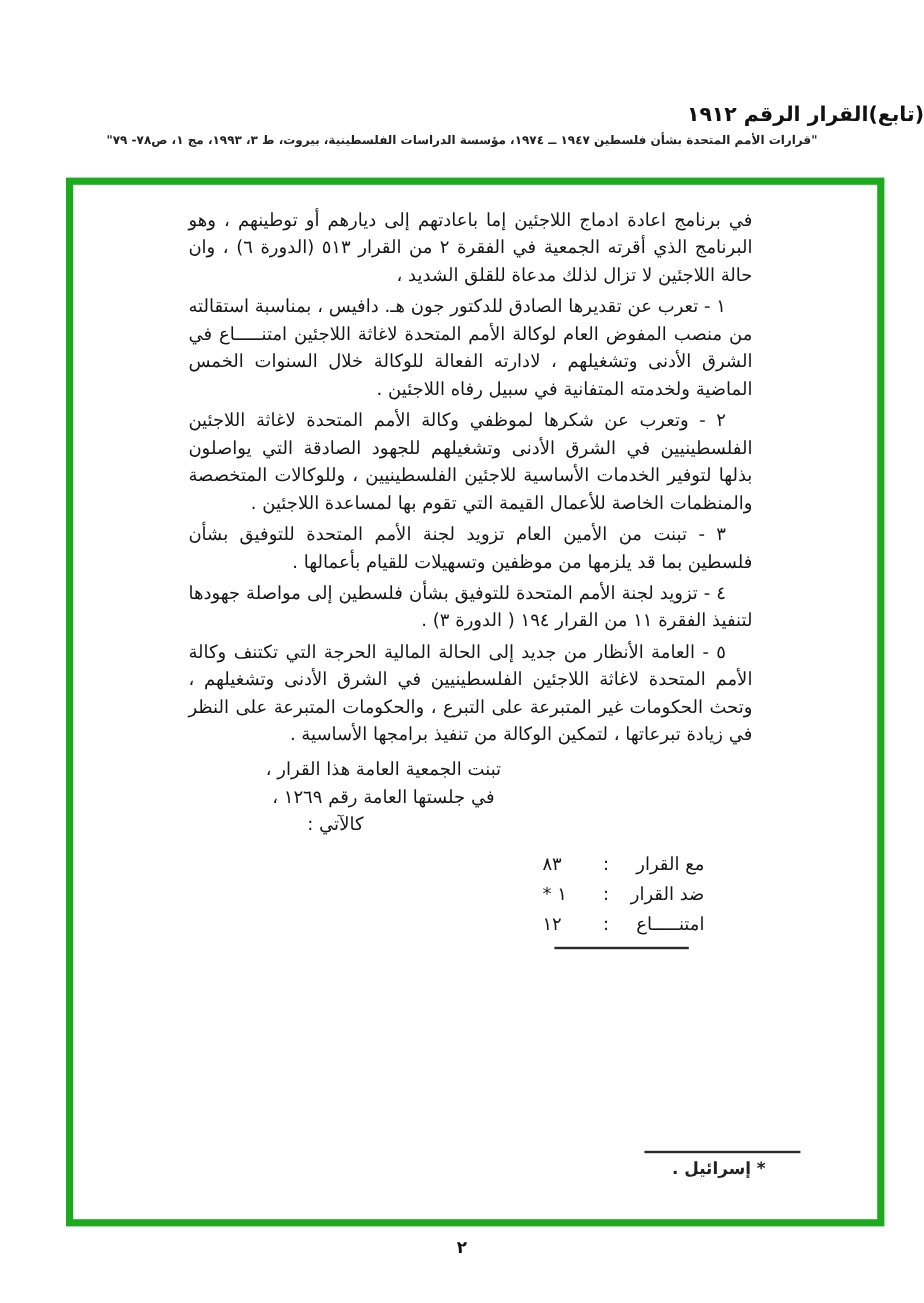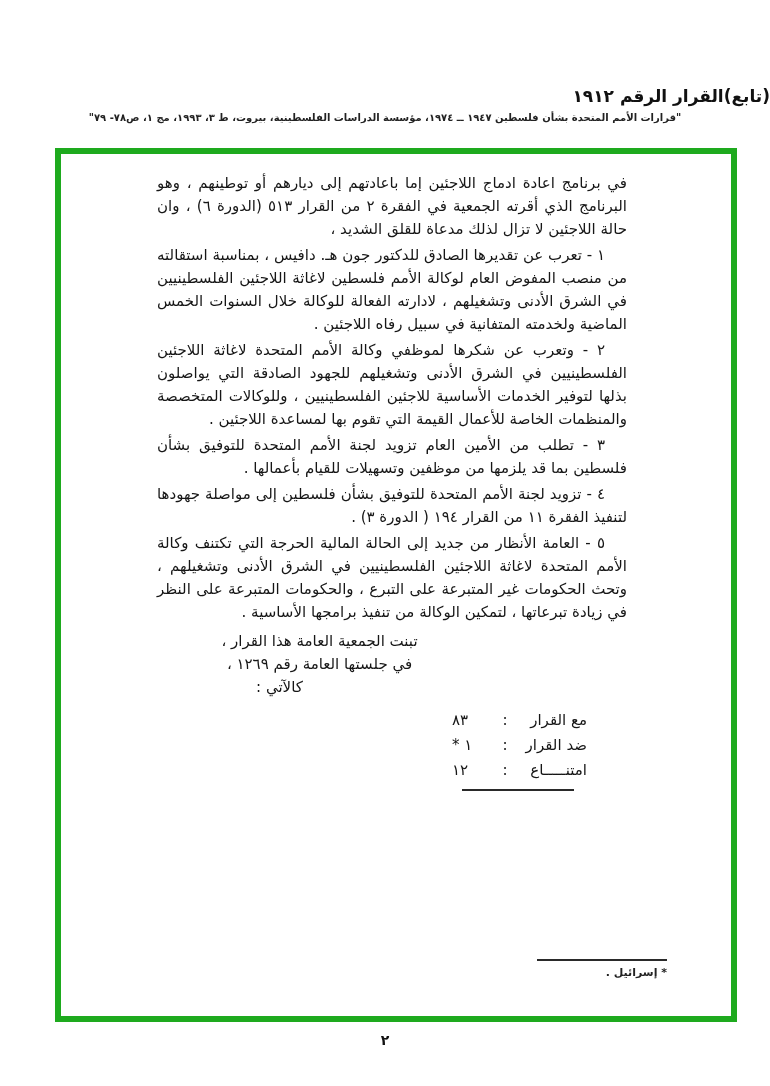--- a/index.html
+++ b/index.html
@@ -38,44 +38,44 @@
   .vote-row{direction:rtl;display:flex;width:135px;line-height:25px;}
   .vote-label{width:74px;}
   .vote-colon{width:16px;text-align:center;}
   .vote-value{flex:1;text-align:left;}
   .votes-rule{
     margin:6px 13px 0 0;width:112px;height:0;border-top:2px solid #2a2a2a;
   }
   
   .footnote{position:absolute;top:805px;right:64px;width:136px;direction:rtl;}
   .footnote-rule{width:130px;height:0;border-top:2px solid #2a2a2a;margin-bottom:5px;}
-  .footnote-text{font-size:11px;font-weight:bold;text-align:right;direction:rtl;color:#222;}
+  .footnote-text{font-size:14px;font-weight:bold;text-align:center;direction:rtl;color:#222;}
   
   .page-number{
     position:absolute;top:1032px;left:0;width:770px;text-align:center;
     font-weight:bold;font-size:14px;color:#111;
   }
 </style>
 </head>
 <body>
 
 <div class="doc-title">(تابع)القرار الرقم ١٩١٢</div>
 <div class="doc-source">"قرارات الأمم المتحدة بشأن فلسطين ١٩٤٧ ــ ١٩٧٤، مؤسسة الدراسات الفلسطينية، بيروت، ط ٣، ١٩٩٣، مج ١، ص٧٨- ٧٩"</div>
 
 <div class="frame" style="border-color: rgb(30, 170, 30); padding-left: 40px;">
 
   <div class="text-column">
 
     <p class="para"><span>في برنامج اعادة ادماج اللاجئين إما باعادتهم إلى ديارهم أو توطينهم ، وهو البرنامج الذي أقرته الجمعية في الفقرة ٢ من القرار ٥١٣ (الدورة ٦) ، وان حالة اللاجئين لا تزال لذلك مدعاة للقلق الشديد ،</span></p>
 
-    <p class="para indent"><span class="lead"><span>١ - </span><span>تعرب عن تقديرها</span></span><span> الصادق للدكتور جون هـ. دافيس ، بمناسبة استقالته من منصب المفوض العام لوكالة الأمم فلسطين لاغاثة اللاجئين الفلسطينيين في الشرق الأدنى وتشغيلهم ، لادارته الفعالة للوكالة خلال السنوات الخمس الماضية ولخدمته المتفانية في سبيل رفاه اللاجئين .</span></p>
+    <p class="para indent"><span class="lead"><span>١ - </span><span>تعرب عن تقديرها</span></span><span> الصادق للدكتور جون هـ. دافيس ، بمناسبة استقالته من منصب المفوض العام لوكالة الأمم المتحدة لاغاثة اللاجئين امتنـــــاع في الشرق الأدنى وتشغيلهم ، لادارته الفعالة للوكالة خلال السنوات الخمس الماضية ولخدمته المتفانية في سبيل رفاه اللاجئين .</span></p>
 
     <p class="para indent"><span class="lead"><span>٢ - </span><span>وتعرب عن شكرها</span></span><span> لموظفي وكالة الأمم المتحدة لاغاثة اللاجئين الفلسطينيين في الشرق الأدنى وتشغيلهم للجهود الصادقة التي يواصلون بذلها لتوفير الخدمات الأساسية للاجئين الفلسطينيين ، وللوكالات المتخصصة والمنظمات الخاصة للأعمال القيمة التي تقوم بها لمساعدة اللاجئين .</span></p>
 
-    <p class="para indent"><span class="lead"><span>٣ - </span><span>تطلب</span></span><span> من الأمين العام تزويد لجنة الأمم المتحدة للتوفيق بشأن فلسطين بما قد يلزمها من موظفين وتسهيلات للقيام بأعمالها .</span></p>
+    <p class="para indent"><span class="lead"><span>٣ - </span><span>تبنت</span></span><span> من الأمين العام تزويد لجنة الأمم المتحدة للتوفيق بشأن فلسطين بما قد يلزمها من موظفين وتسهيلات للقيام بأعمالها .</span></p>
 
     <p class="para indent"><span class="lead"><span>٤ - </span><span>تزويد</span></span><span> لجنة الأمم المتحدة للتوفيق بشأن فلسطين إلى مواصلة جهودها لتنفيذ الفقرة ١١ من القرار ١٩٤ ( الدورة ٣) .</span></p>
 
     <p class="para indent"><span class="lead"><span>٥ - </span><span>العامة الأنظار من جديد</span></span><span> إلى الحالة المالية الحرجة التي تكتنف وكالة الأمم المتحدة لاغاثة اللاجئين الفلسطينيين في الشرق الأدنى وتشغيلهم ، وتحث الحكومات غير المتبرعة على التبرع ، والحكومات المتبرعة على النظر في زيادة تبرعاتها ، لتمكين الوكالة من تنفيذ برامجها الأساسية .</span></p>
 
     <div class="adoption">
       <div class="a-line">تبنت الجمعية العامة هذا القرار ،</div>
       <div class="a-line">في جلستها العامة رقم ١٢٦٩ ،</div>
       <div class="a-line a-line3">كالآتي :</div>
     </div>

